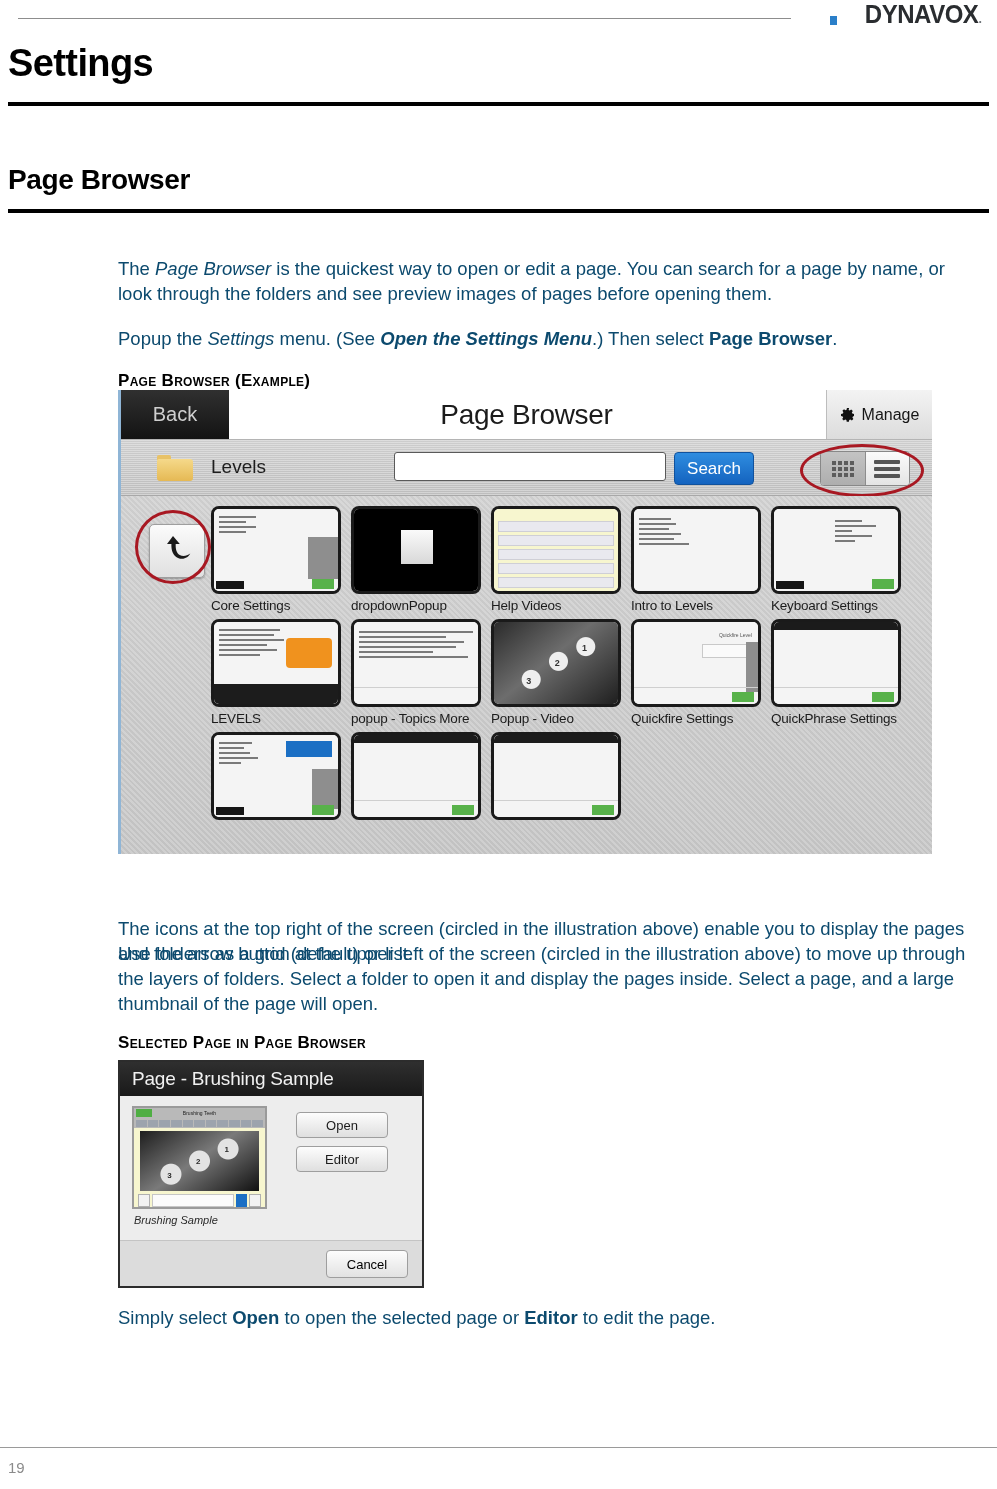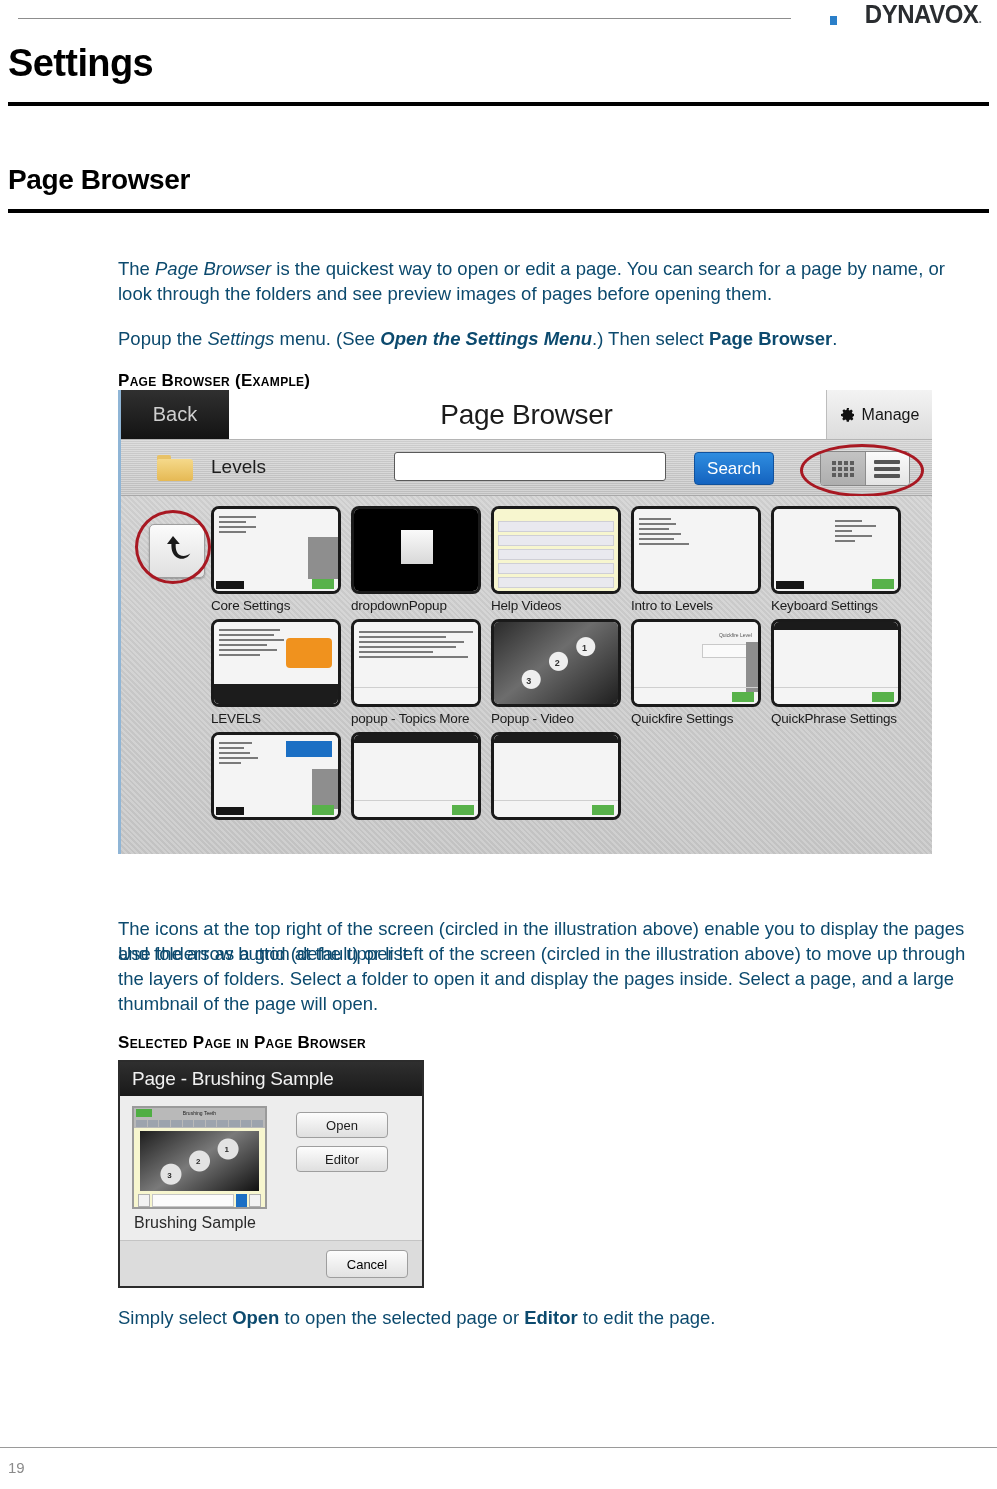--- a/index.html
+++ b/index.html
@@ -244,21 +244,20 @@
     left: 553px; top: 12px;
     width: 78px; height: 31px;
     background: linear-gradient(#2f8de0, #1463bf);
     border: 1px solid #11529d;
     border-radius: 4px;
     color: #fff;
     font-size: 17px;
     display: flex;
     align-items: center;
     justify-content: center;
-    margin-left: 20px;
   }
   .view-toggle {
     position: absolute;
     right: 22px; top: 11px;
     width: 88px; height: 33px;
     border: 1px solid #888;
     border-radius: 4px;
     display: flex;
     overflow: hidden;
     background: #e9e9e9;
@@ -413,22 +412,23 @@
     position: relative;
   }
   .dt-img .num { position:absolute; font-size:8px; font-weight:bold; color:#2a2a2a; }
   .dt-bar { display:flex; align-items:center; gap:2px; margin:2px 4px; }
   .dt-bar .sb { width:12px; height:13px; background:#f2f2f2; border:1px solid #b0b0b0; box-sizing:border-box; }
   .dt-bar .msg { flex:1; height:13px; background:#fbfbfb; border:1px solid #c6c6c6; box-sizing:border-box; }
   .dt-bar .blue { width:11px; height:13px; background:#1b6fc4; }
   .dlg-caption {
     position: absolute;
     left: 14px; top: 118px;
-    font-size: 16px;
+    font-size: 11px;
     color: #2a2a2a;
+    font-style: italic;
   }
   .dlg-btn {
     position: absolute;
     width: 92px; height: 26px;
     background: linear-gradient(#fdfdfd, #dfdfdf);
     border: 1px solid #9e9e9e;
     border-radius: 4px;
     font-size: 13px;
     color: #1c1c1c;
     display: flex;

